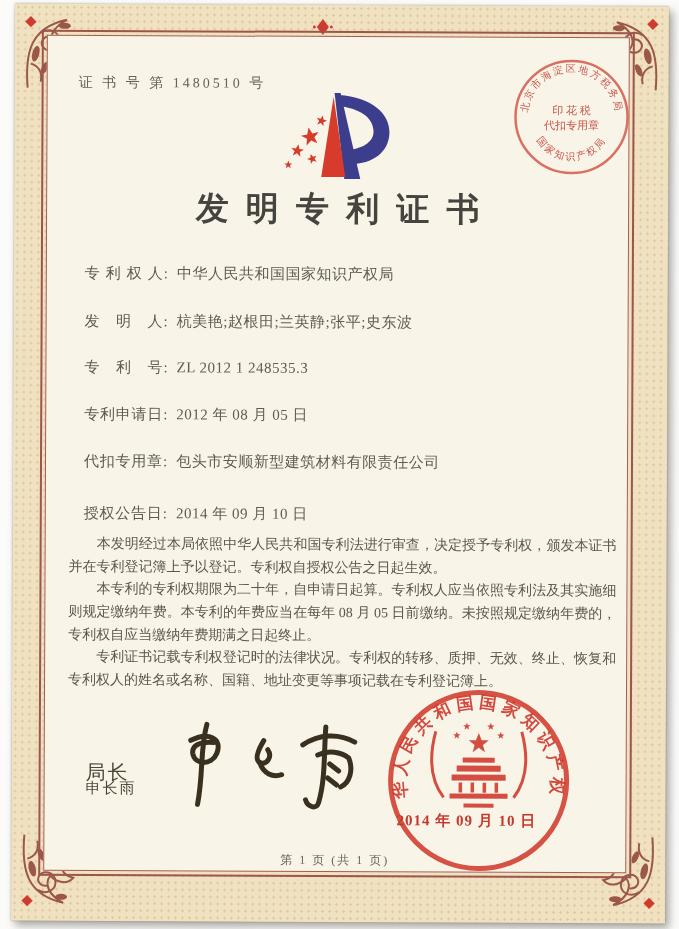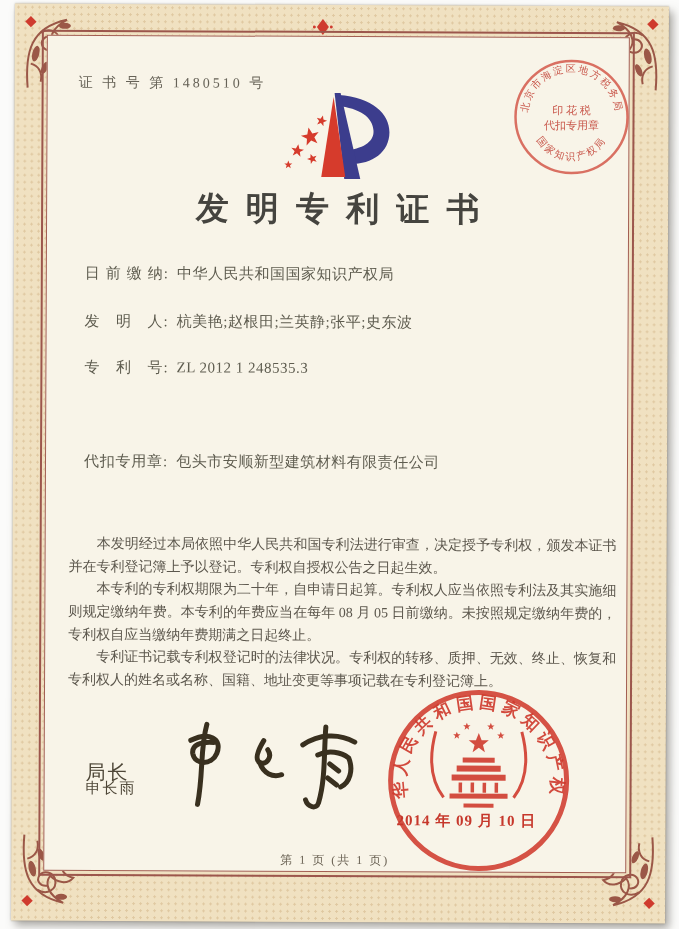--- a/index.html
+++ b/index.html
@@ -161,30 +161,36 @@
               <use href="#star" transform="translate(45,36) scale(0.8) rotate(15)"></use>
               <use href="#star" transform="translate(21,66) scale(0.95) rotate(8)"></use>
               <use href="#star" transform="translate(36,74) scale(0.75) rotate(-20)"></use>
               <use href="#star" transform="translate(12,80) scale(0.6)"></use>
             </g>
           </svg>
 
           <div class="title">发明专利证书</div>
 
           <div class="field-row row-0">
-            <span class="field-label">日前缴纳</span><span class="field-colon">:</span><span class="field-value">中华人民共和国国家知识产权局</span>
+            <span class="field-label">专利权人</span><span class="field-colon">:</span><span class="field-value">中华人民共和国国家知识产权局</span>
           </div>
           <div class="field-row row-1">
             <span class="field-label">发明人</span><span class="field-colon">:</span><span class="field-value">杭美艳;赵根田;兰英静;张平;史东波</span>
           </div>
           <div class="field-row row-2">
             <span class="field-label">专利号</span><span class="field-colon">:</span><span class="field-value">ZL 2012 1 248535.3</span>
           </div>
+          <div class="field-row row-3">
+            <span class="field-label">专利申请日</span><span class="field-colon">:</span><span class="field-value">2012 年 08 月 05 日</span>
+          </div>
           <div class="field-row row-4">
             <span class="field-label">代扣专用章</span><span class="field-colon">:</span><span class="field-value">包头市安顺新型建筑材料有限责任公司</span>
+          </div>
+          <div class="field-row row-5">
+            <span class="field-label">授权公告日</span><span class="field-colon">:</span><span class="field-value">2014 年 09 月 10 日</span>
           </div>
 
           <div class="body-text">
             <p>本发明经过本局依照中华人民共和国专利法进行审查，决定授予专利权，颁发本证书并在专利登记簿上予以登记。专利权自授权公告之日起生效。</p>
             <p>本专利的专利权期限为二十年，自申请日起算。专利权人应当依照专利法及其实施细则规定缴纳年费。本专利的年费应当在每年 08 月 05 日前缴纳。未按照规定缴纳年费的，专利权自应当缴纳年费期满之日起终止。</p>
             <p>专利证书记载专利权登记时的法律状况。专利权的转移、质押、无效、终止、恢复和专利权人的姓名或名称、国籍、地址变更等事项记载在专利登记簿上。</p>
           </div>
 
           <div class="sig-title">局长</div>
           <div class="sig-name">申长雨</div>

